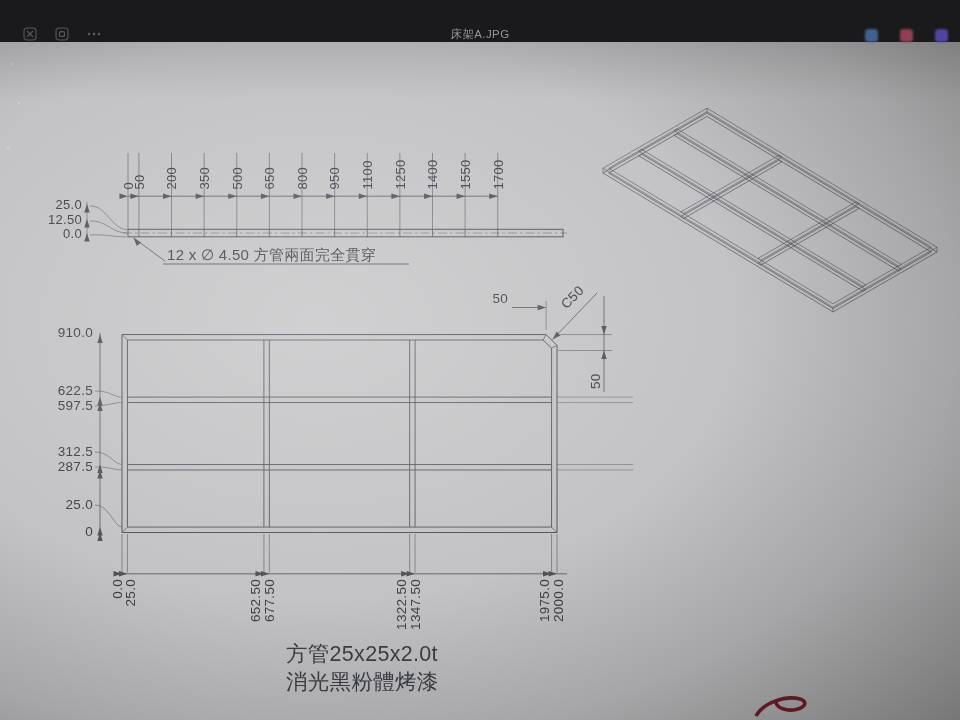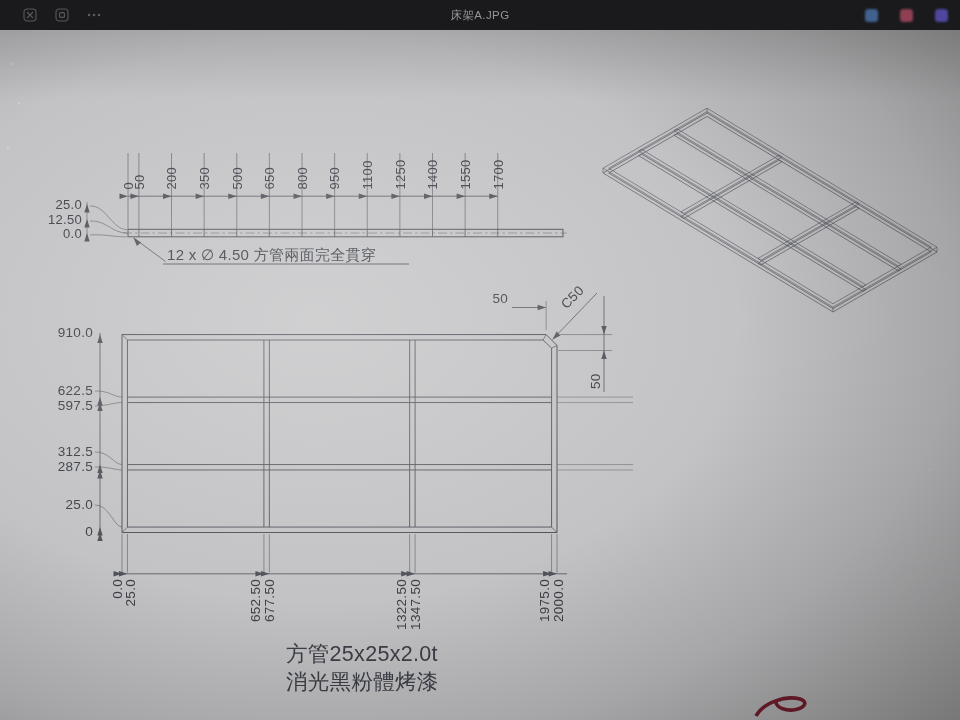--- a/index.html
+++ b/index.html
@@ -1,20 +1,20 @@
 <!DOCTYPE html>
 <html><head>
 <meta charset="utf-8">
 <style>
   html,body{margin:0;padding:0;}
   body{width:960px;height:720px;overflow:hidden;position:relative;background:#111;
        font-family:"Liberation Sans","DejaVu Sans",sans-serif;}
   
-  .titlebar{position:absolute;top:0;left:0;right:0;height:30px;background:#1a1a1c;
-            display:flex;align-items:center;z-index:6;}
+  .titlebar{position:absolute;top:0;left:0;right:0;height:42px;background:#1a1a1c;
+            display:flex;align-items:flex-end;z-index:6;}
   .tb-left{display:flex;align-items:center;gap:16px;margin-left:22px;}
   .tbtn{background:none;border:none;padding:0;width:16px;height:16px;display:flex;
         align-items:center;justify-content:center;cursor:pointer;opacity:.75;}
   .tb-title{position:absolute;left:50%;transform:translateX(-50%);color:#95959a;
             font-size:11.5px;letter-spacing:.4px;}
   .tb-right{position:absolute;right:12px;display:flex;align-items:center;gap:22px;}
   .appblob{width:13px;height:13px;border-radius:3.5px;filter:blur(1.1px);display:inline-block;}
   
   .photo{position:absolute;top:30px;left:0;right:0;bottom:0;background:#c3c3c5;}
   .vignette{position:absolute;top:30px;left:0;right:0;bottom:0;z-index:4;pointer-events:none;

